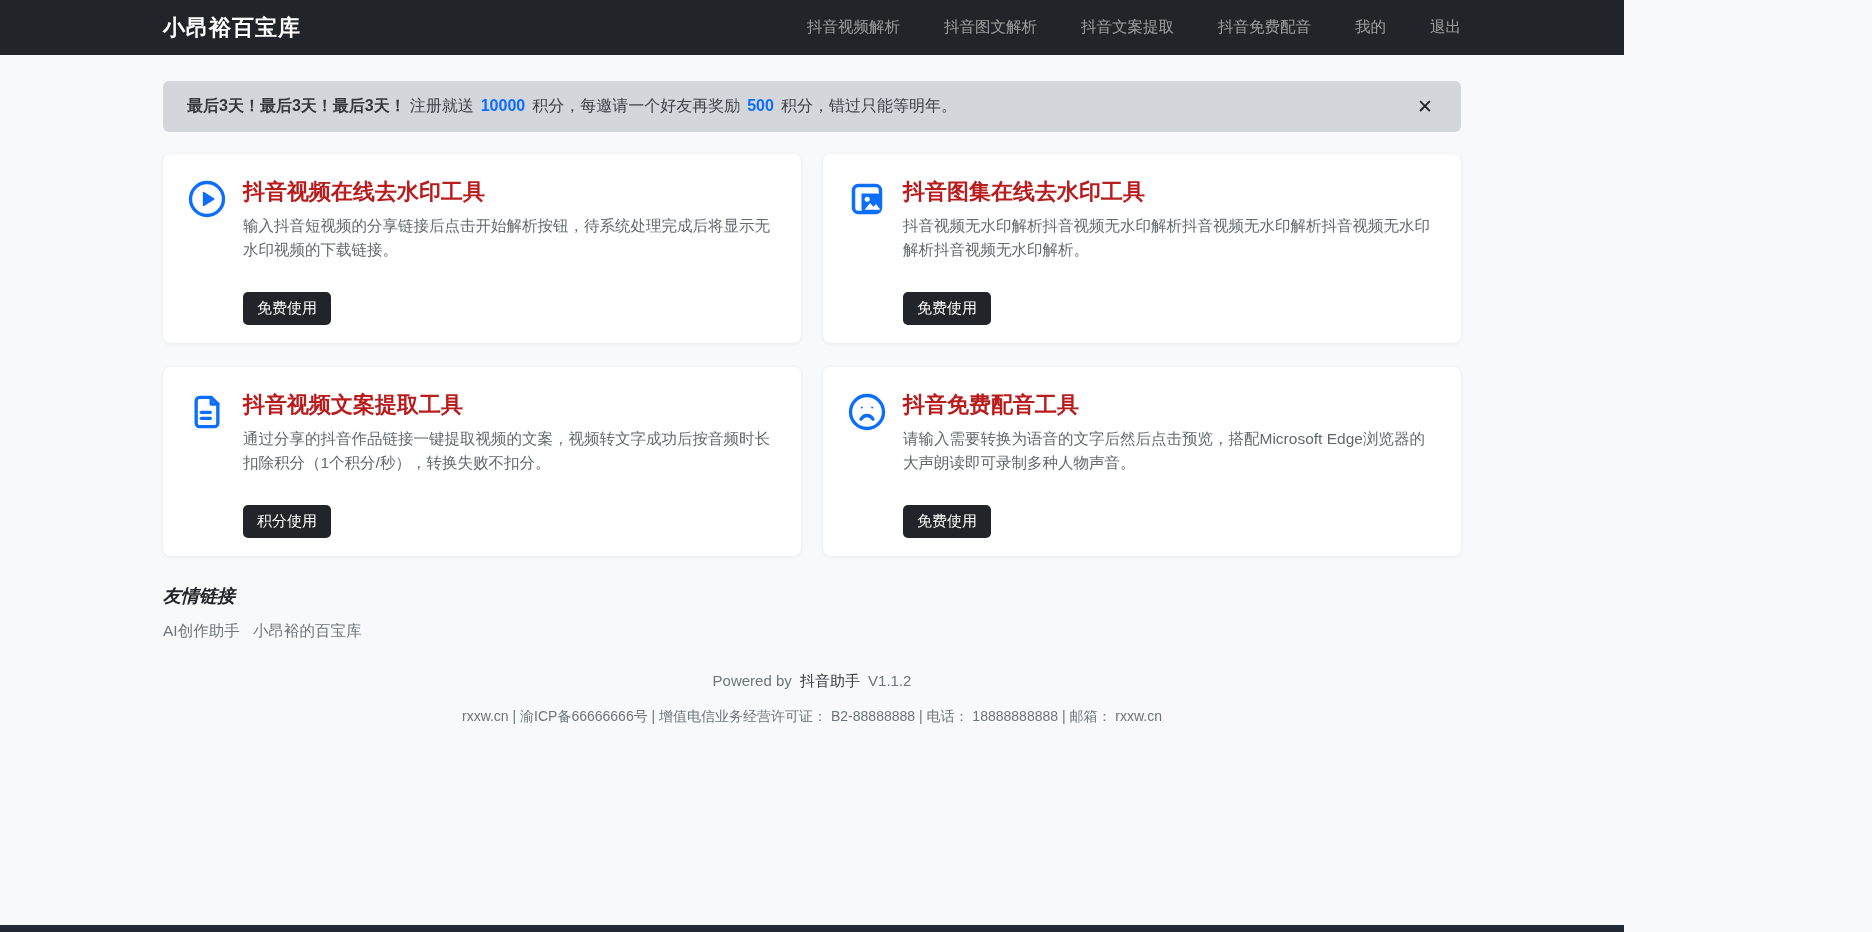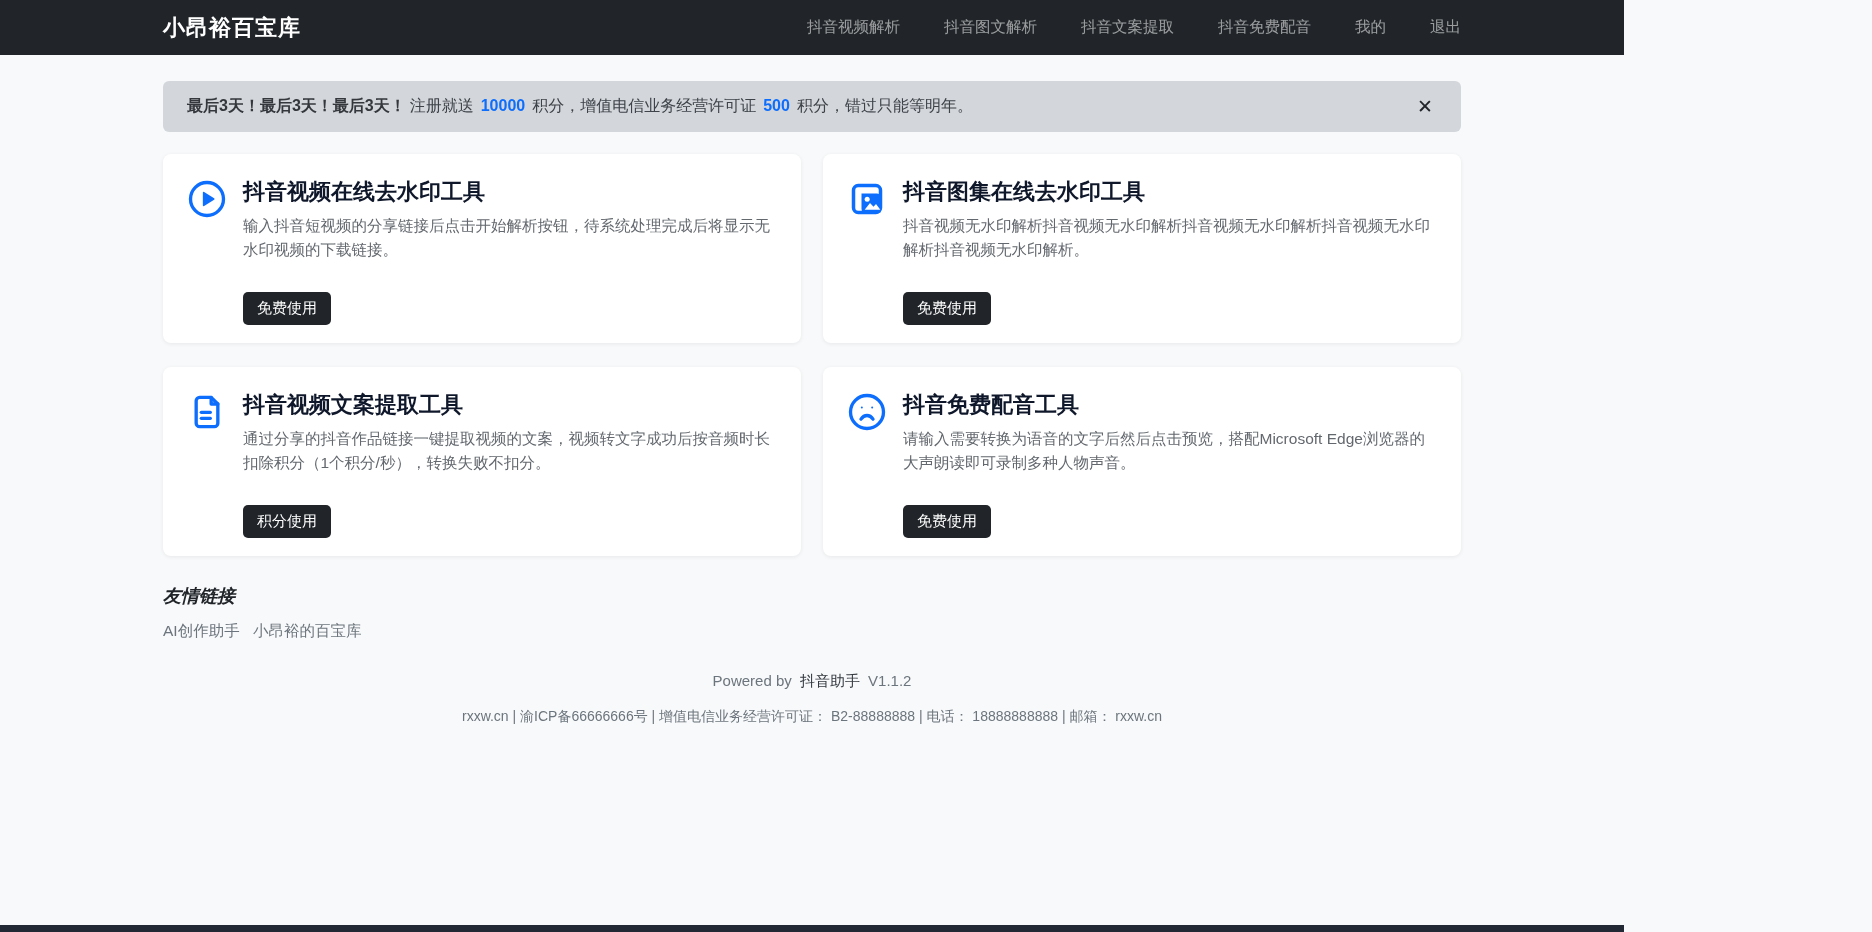--- a/index.html
+++ b/index.html
@@ -24,21 +24,21 @@
   .banner-close { margin-left: auto; background: none; border: none; font-size: 19px; color: #212529;
                   cursor: pointer; line-height: 1; padding: 2px 4px; }
 
   
   .grid { margin-top: 22px; display: grid; grid-template-columns: 1fr 1fr; gap: 24px 22px; }
   .card { background: #ffffff; border-radius: 8px; box-shadow: 0 1px 4px rgba(0,0,0,0.07);
           padding: 17px 28px 18px 24px; display: flex; }
   .card-icon { width: 40px; height: 40px; color: #0d6efd; flex-shrink: 0; margin-top: 8px; }
   .card-icon svg { width: 40px; height: 40px; display: block; }
   .card-body { margin-left: 16px; }
-  .card-title { font-size: 22px; font-weight: bold; color: #0f172a; margin-top: 6px; margin-bottom: 7px; }
+  .card-title { font-size: 22px; font-weight: bold; color: #b91c1c; margin-top: 6px; margin-bottom: 7px; }
   .card-desc { font-size: 15.5px; color: #63686e; line-height: 1.55; }
   .card-btn { margin-top: 30px; display: inline-block; background: #212529; color: #ffffff;
               font-size: 15px; padding: 7px 14px; border-radius: 5px; border: none; cursor: pointer;
               font-family: inherit; }
 
   
   .friends { margin-top: 28px; }
   .friends-title { font-size: 18px; font-weight: bold; color: #212529; font-style: italic; }
   .friends-links { margin-top: 13px; }
   .friend-link { font-size: 15.5px; color: #6c757d; text-decoration: none; margin-right: 9px; }
@@ -66,21 +66,21 @@
         <a href="#" class="nav-link">我的</a>
         <a href="#" class="nav-link">退出</a>
       </div>
     </div>
   </div>
 
   <div class="container">
 
     <div class="banner">
       <span>
-        <b>最后3天！最后3天！最后3天！</b><span>注册就送</span><span class="num">10000</span><span>积分，增值电信业务经营许可证</span><span class="num">500</span><span>积分，错过只能等明年。</span>
+        <b>最后3天！最后3天！最后3天！</b><span>注册就送</span><span class="num">10000</span><span>积分，每邀请一个好友再奖励</span><span class="num">500</span><span>积分，错过只能等明年。</span>
       </span>
       <button class="banner-close">✕</button>
     </div>
 
     <div class="grid">
 
       <div class="card">
         <div class="card-icon">
           <svg viewBox="0 0 24 24" fill="none">
             <circle cx="12" cy="12" r="9.9" stroke="currentColor" stroke-width="2"></circle>

